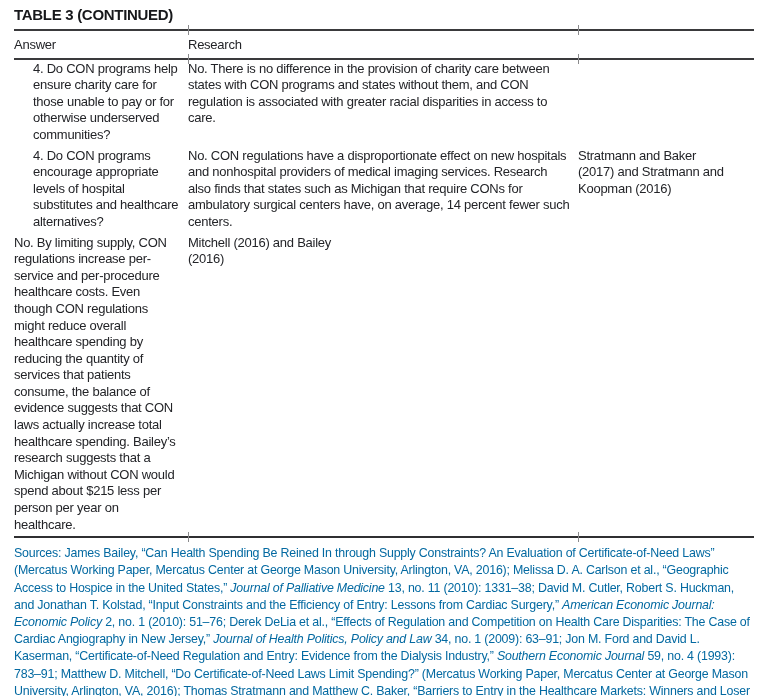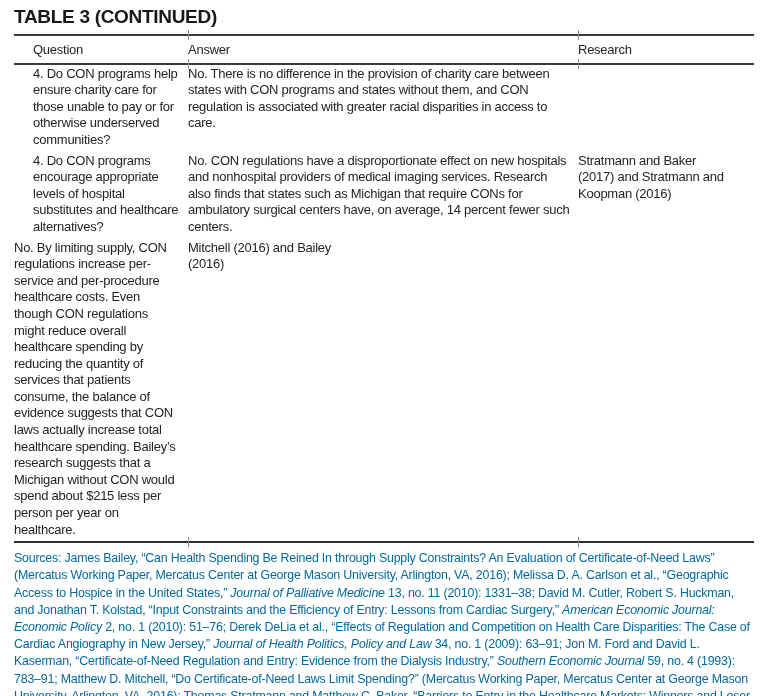--- a/index.html
+++ b/index.html
@@ -12,21 +12,21 @@
     width: 768px;
     height: 696px;
     background: #ffffff;
     font-family: "Liberation Sans", sans-serif;
     color: #232428;
     box-sizing: border-box;
     padding: 6px 14px 0 14px;
     overflow: hidden;
   }
   .title {
-    font-size: 19px;
+    font-size: 15px;
     font-weight: bold;
     letter-spacing: -0.3px;
     margin: 0 0 6px 0;
     color: #17181b;
   }
   .tbl { position: relative; }
   .rule {
     position: relative;
     background: #3a3a3c;
     height: 1.5px;
@@ -78,21 +78,20 @@
   <h1 class="title">TABLE 3 (CONTINUED)</h1>
 
   <div class="tbl">
 
     <div class="rule">
       <span class="tick t1"></span>
       <span class="tick t2"></span>
     </div>
 
     <div class="grid head-row">
-      <div class="h-q">Question</div>
       <div class="h-a">Answer</div>
       <div class="h-r">Research</div>
     </div>
 
     <div class="rule">
       <span class="tick t1"></span>
       <span class="tick t2"></span>
     </div>
 
     <div class="grid body-row">

